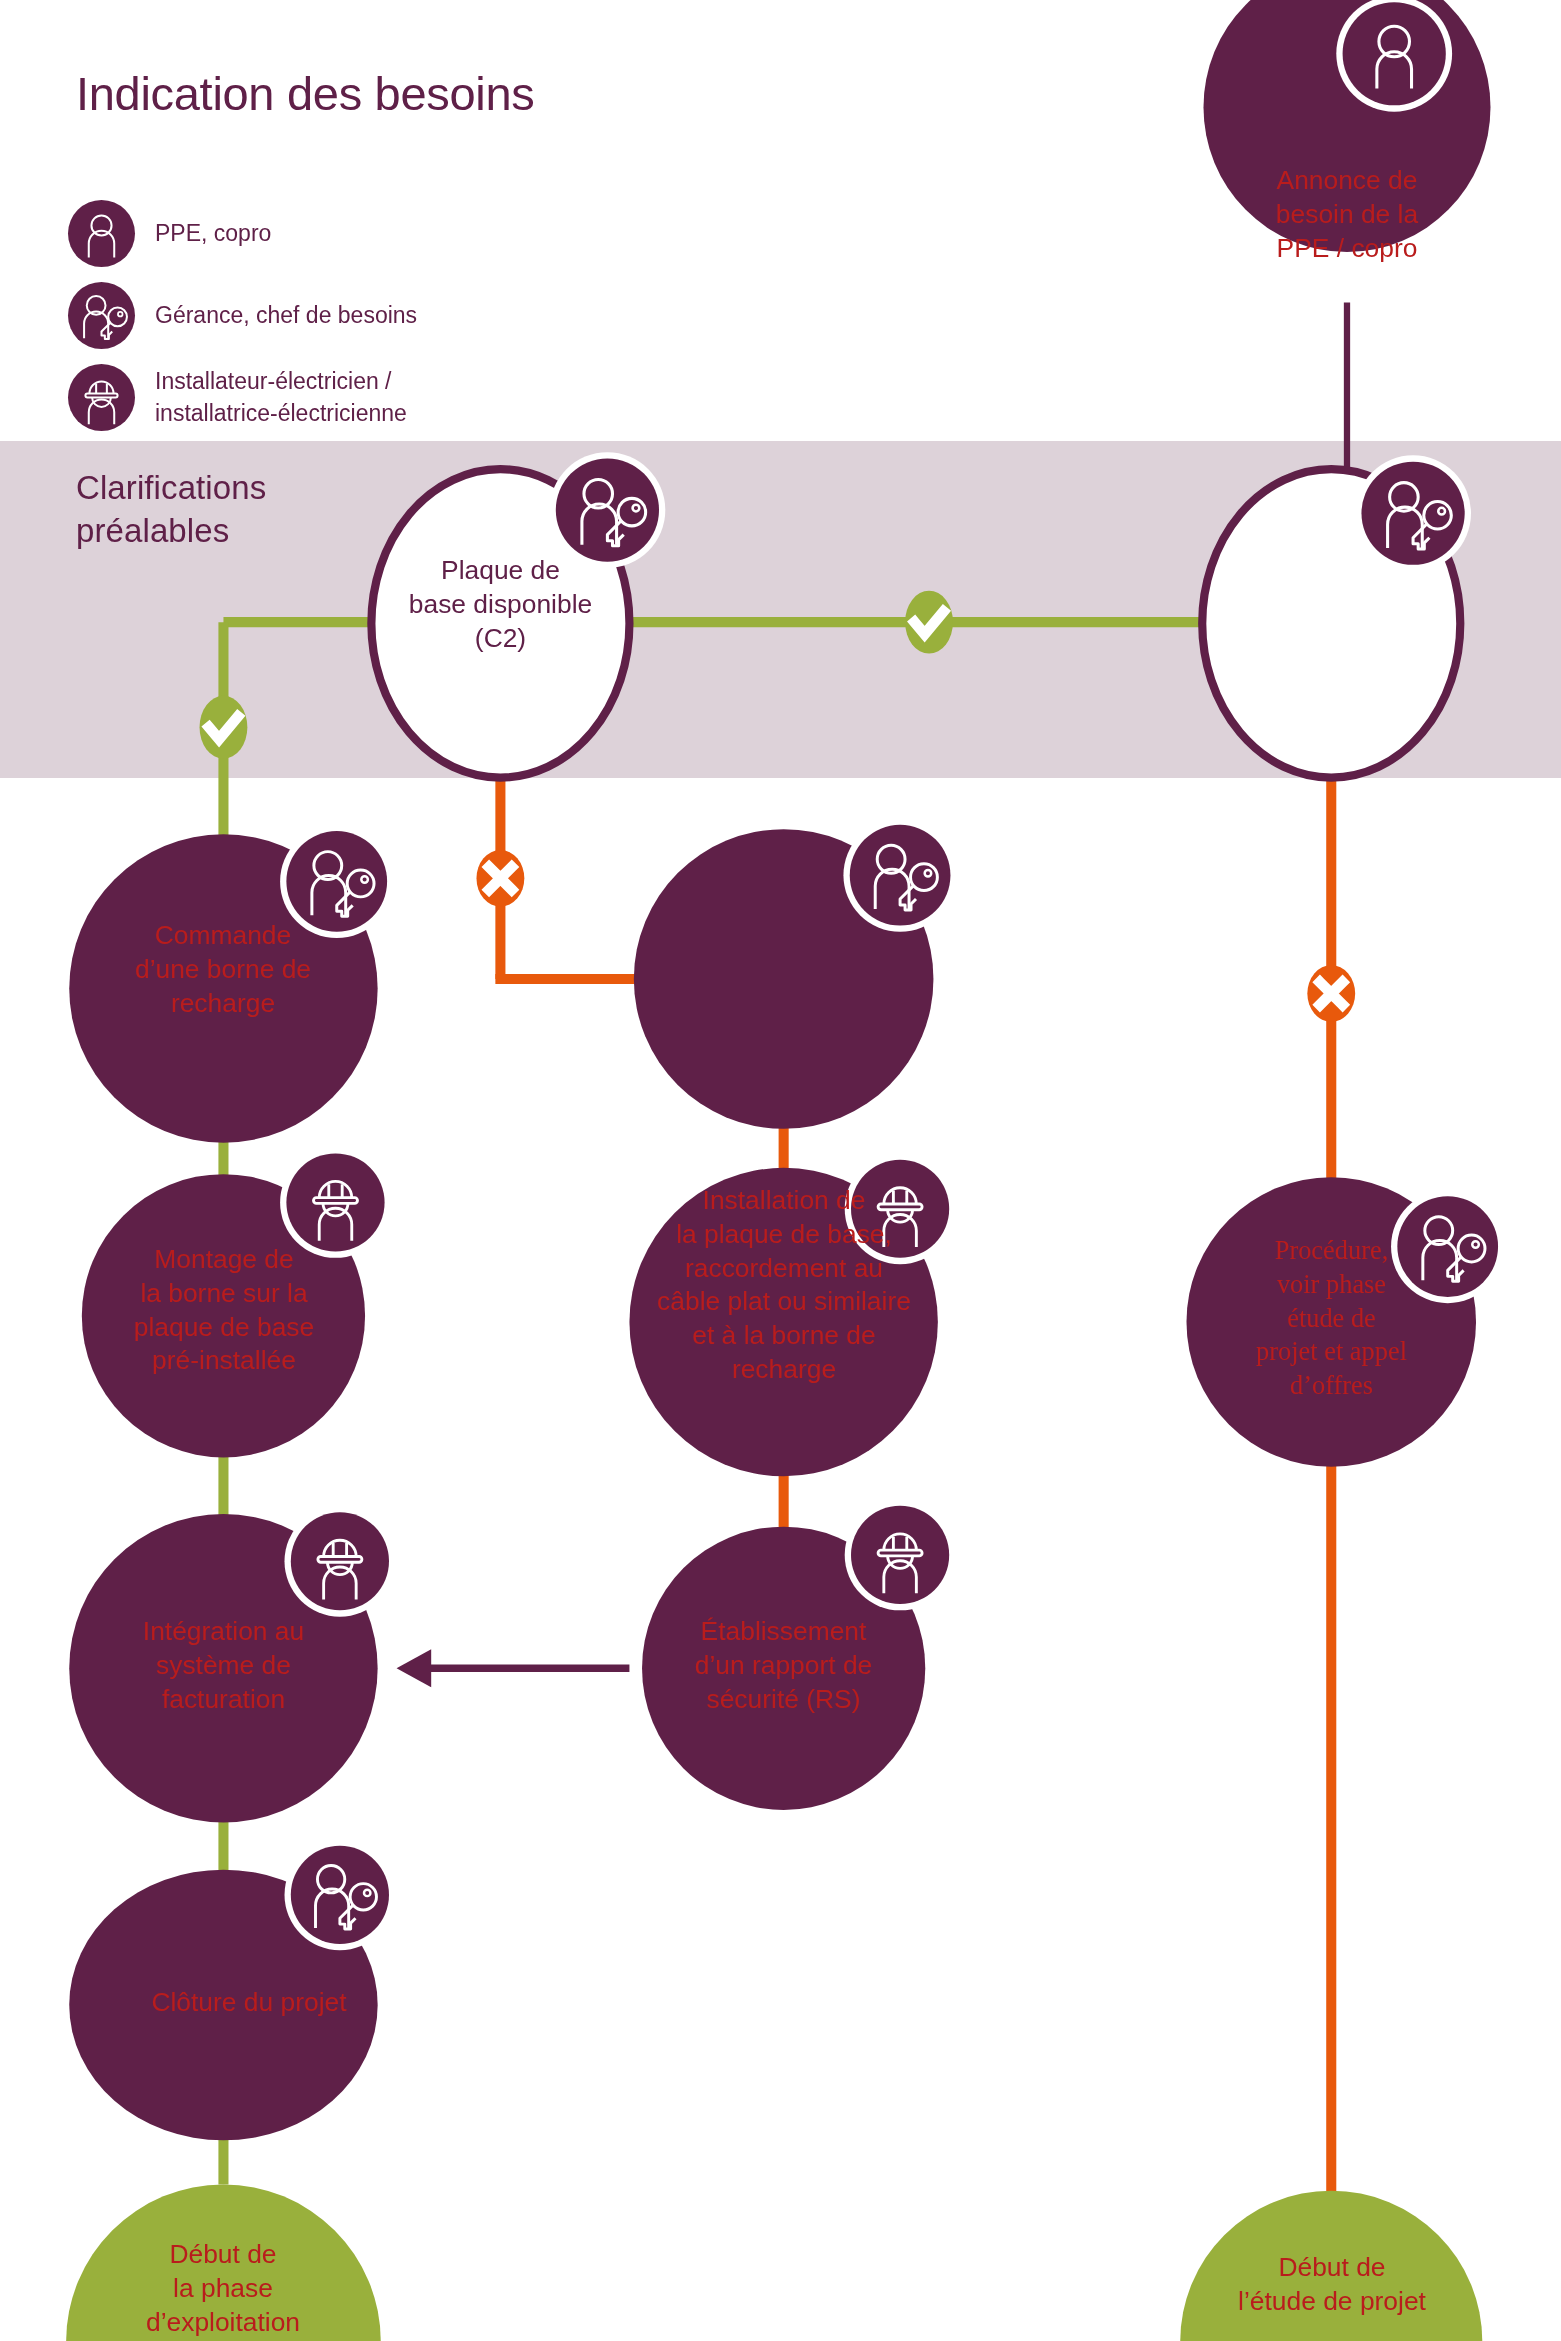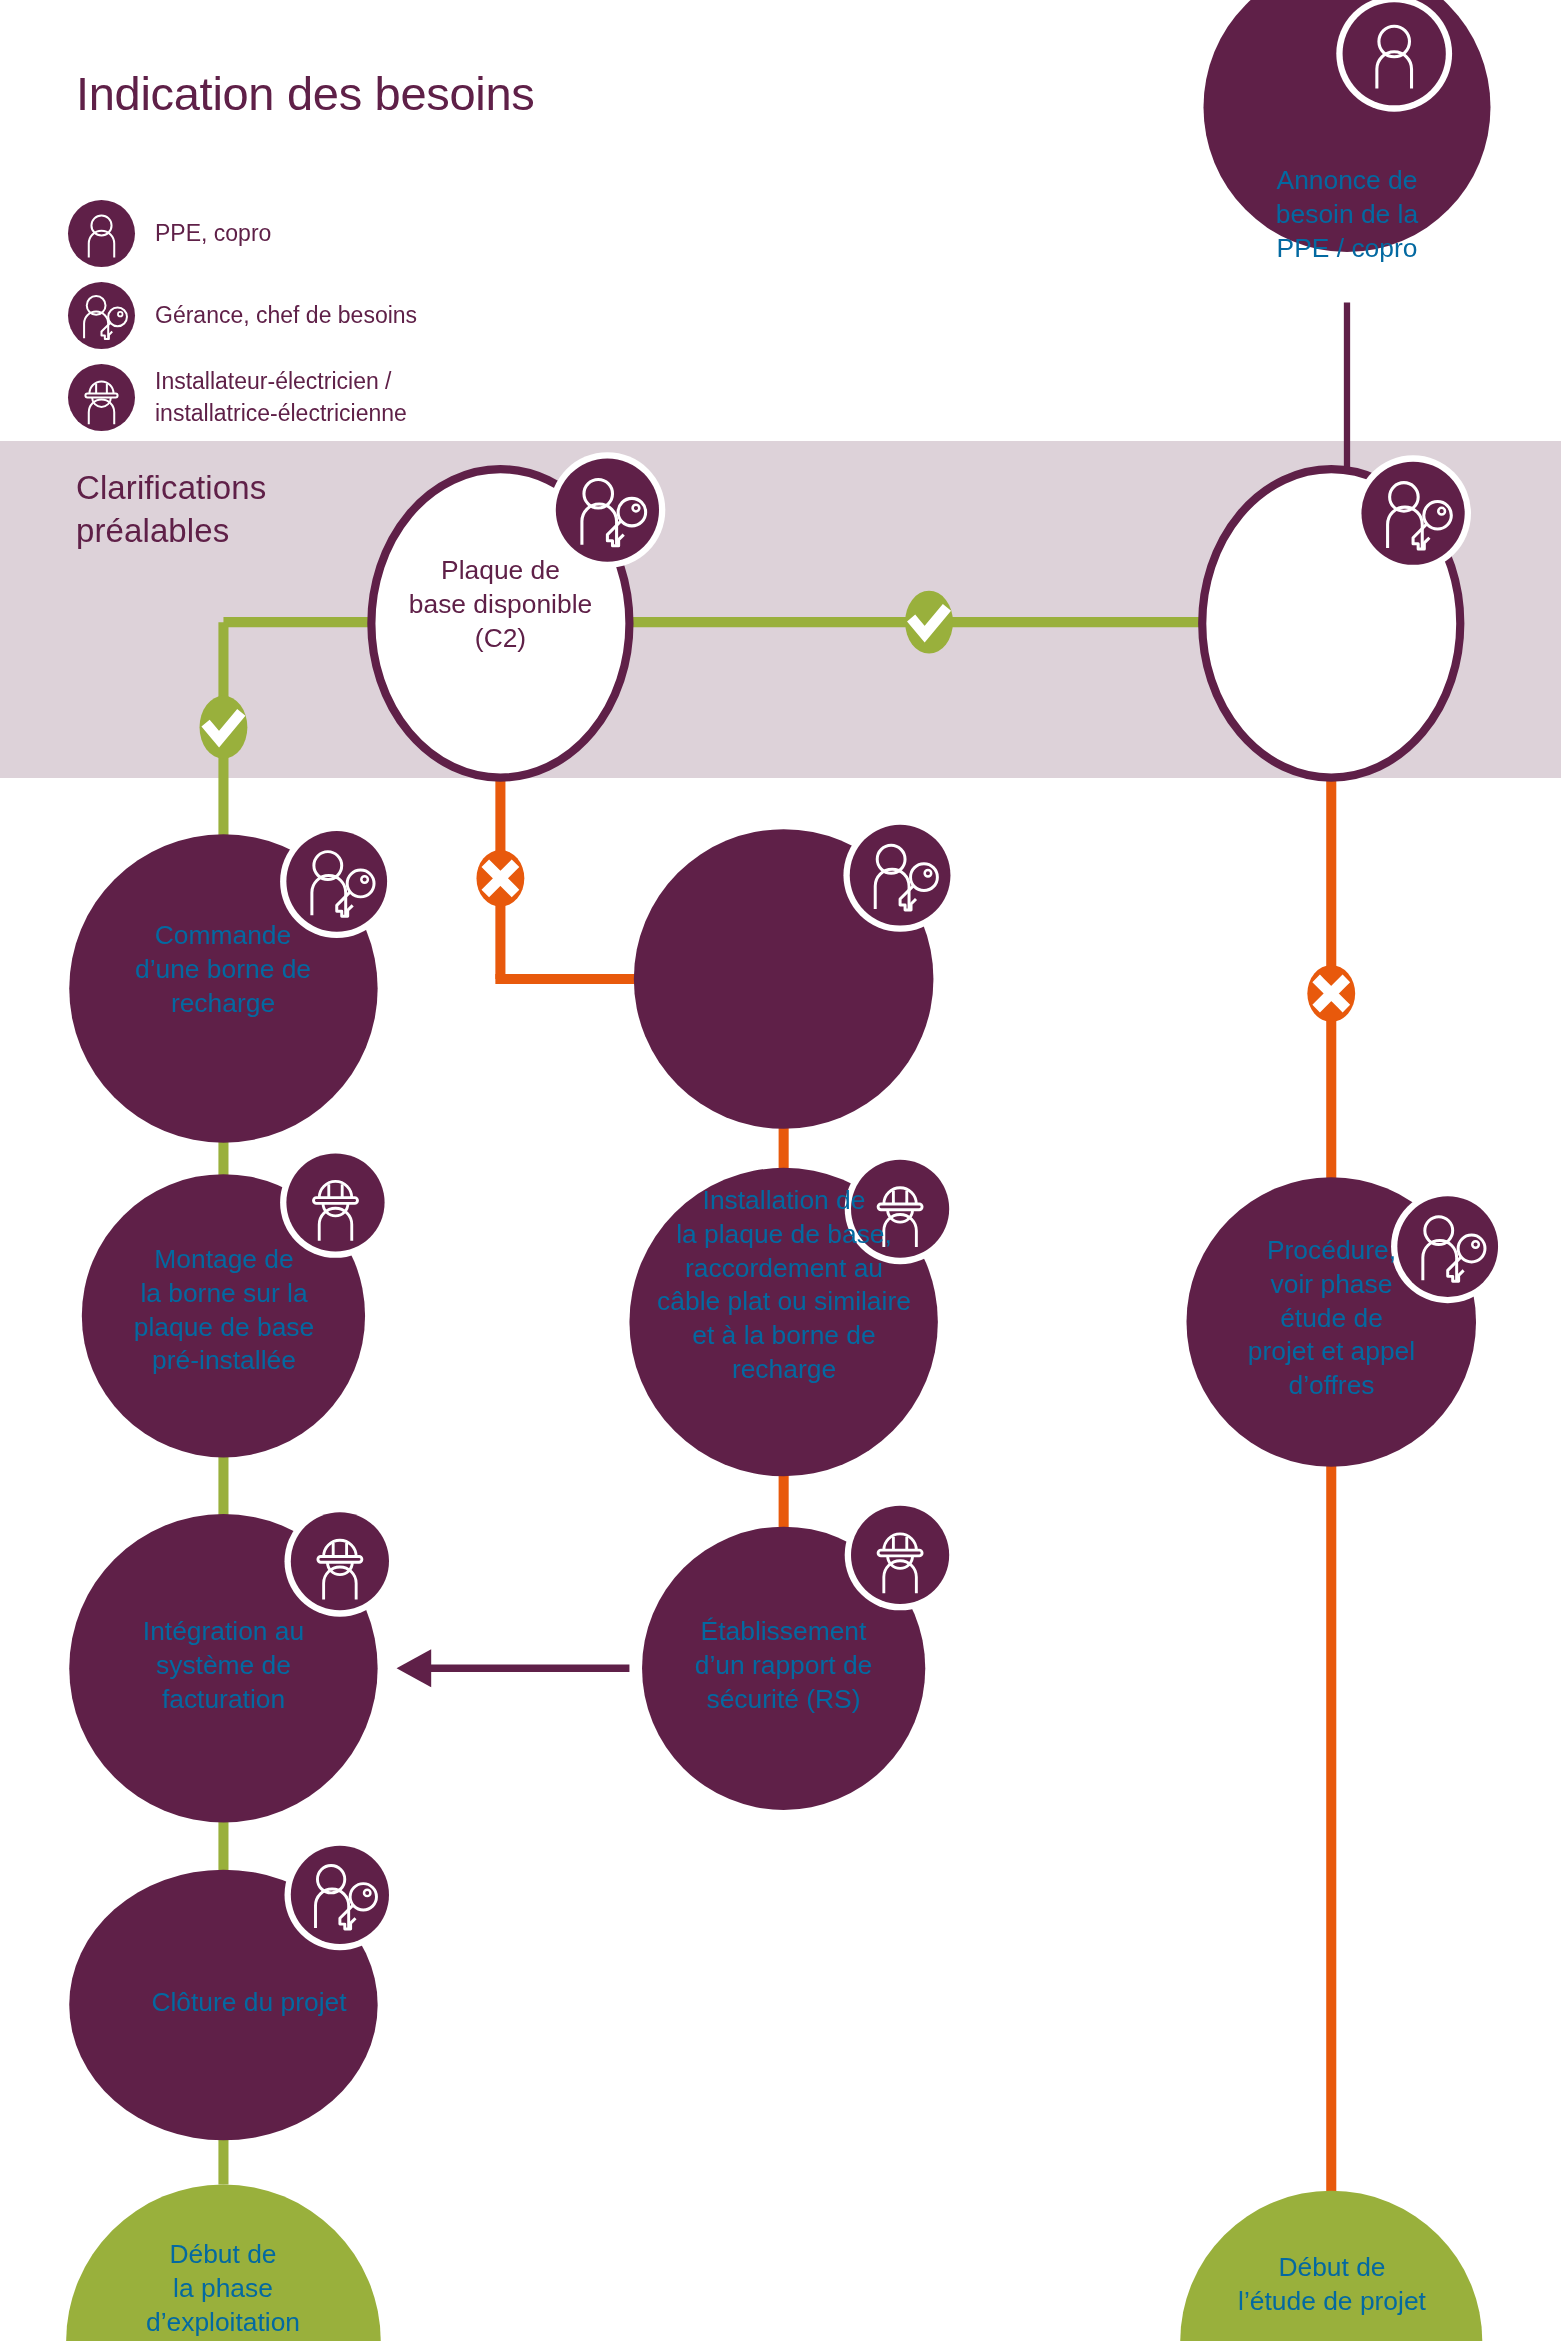--- a/index.html
+++ b/index.html
@@ -32,21 +32,21 @@
     width:67px;height:67px;border-radius:50%;background:#5f2048;
     flex:0 0 auto;position:relative;
   }
   .legend-text{
     margin-left:20px;font-size:23px;line-height:1.35;color:#5f2048;
     max-width:327px;
   }
   
   svg.layer{position:absolute;left:0;top:0;width:1561px;height:2342px;}
   .nodelabel{
-    position:absolute;text-align:center;color:#0369a1;
+    position:absolute;text-align:center;color:#b91c1c;
     font-size:26.4px;line-height:1.28;pointer-events:none;
   }
   .nodelabel.dark{color:#5f2048;}
 </style>
 </head>
 <body>
 
 <div id="stage">
 
   <div class="band"></div>
@@ -287,21 +287,21 @@
     </g>
     <g>
       <ellipse cx="2115" cy="1578" rx="38" ry="45" fill="#e8590c"></ellipse>
       <path d="M2097 1560 l36 36 M2133 1560 l-36 36" stroke="#ffffff" stroke-width="17" stroke-linecap="square"></path>
     </g>
   </svg>
 
   <div class="nodelabel" style="left:1199px;top:164px;width:296px;">Annonce de<br>besoin de la<br>PPE / copro</div>
   <div class="nodelabel dark" style="left:362px;top:554px;width:277px;">Plaque de<br>base disponible<br>(C2)</div>
   <div class="nodelabel" style="left:69px;top:919px;width:308px;">Commande<br>d’une borne de<br>recharge</div>
-  <div class="nodelabel" style="left:1190px;top:1234px;width:283px;">Procédure,<br>voir phase<br>étude de<br>projet et appel<br>d’offres</div>
+  <div class="nodelabel" style="left:1190px;top:1234px;width:283px;font-family:Liberation Serif, serif;">Procédure,<br>voir phase<br>étude de<br>projet et appel<br>d’offres</div>
   <div class="nodelabel" style="left:76px;top:1243px;width:296px;">Montage de<br>la borne sur la<br>plaque de base<br>pré-installée</div>
   <div class="nodelabel" style="left:630px;top:1184px;width:308px;">Installation de<br>la plaque de base,<br>raccordement au<br>câble plat ou similaire<br>et à la borne de<br>recharge</div>
   <div class="nodelabel" style="left:82px;top:1615px;width:283px;">Intégration au<br>système de<br>facturation</div>
   <div class="nodelabel" style="left:642px;top:1615px;width:283px;">Établissement<br>d’un rapport de<br>sécurité (RS)</div>
   <div class="nodelabel" style="left:69px;top:1986px;width:360px;">Clôture du projet</div>
   <div class="nodelabel" style="left:72px;top:2238px;width:302px;">Début de<br>la phase<br>d’exploitation</div>
   <div class="nodelabel" style="left:1184px;top:2251px;width:296px;">Début de<br>l’étude de projet</div>
 
 </div>
 

